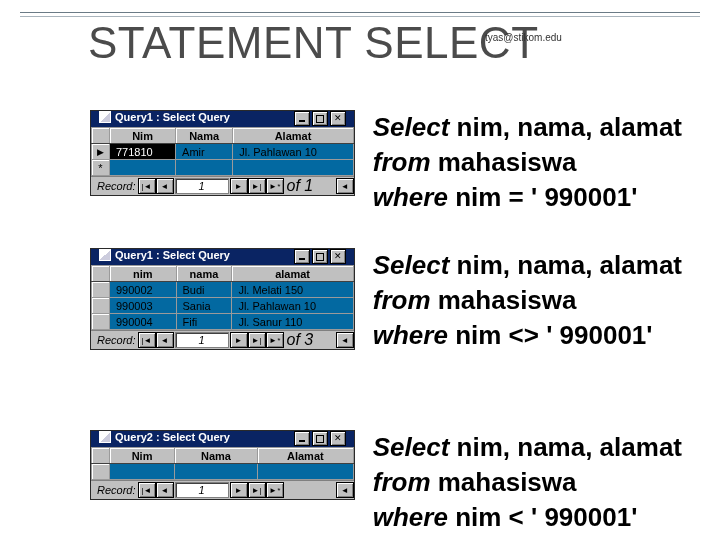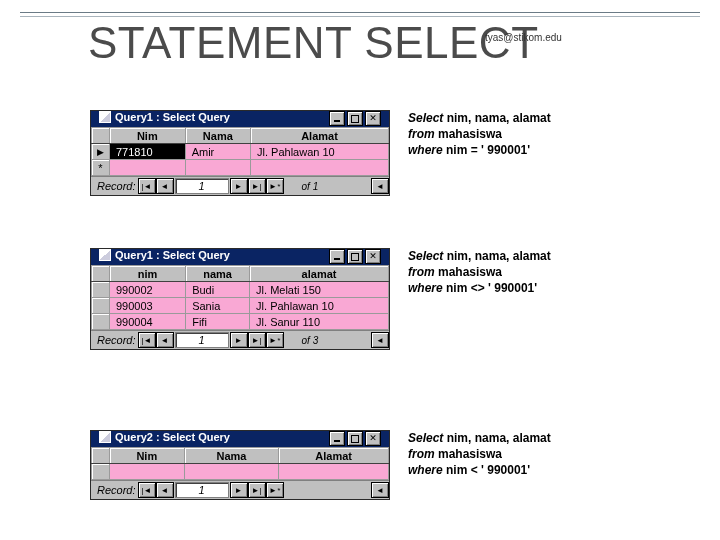--- a/index.html
+++ b/index.html
@@ -43,21 +43,21 @@
     left: 90px;
     right: 38px;
     display: flex;
     align-items: flex-start;
   }
   .row1 { top: 110px; }
   .row2 { top: 248px; }
   .row3 { top: 398px; margin-top: 32px; }
   .sql {
     margin-left: 18px;
-    font-size: 12px;
+    font-size: 26px;
     line-height: 1.35;
     color: #000;
     white-space: nowrap;
   }
   .kw { font-style: italic; font-weight: bold; }
   .op { font-weight: bold; }
   .tx { font-weight: bold; }
 
   
   .win {
@@ -100,21 +100,21 @@
     width: 100%;
     background: #fff;
     border-top: 1px solid #808080;
   }
   table.grid th, table.grid td {
     border: 1px solid #9a9a9a;
     padding: 1px 6px;
     height: 16px;
     box-sizing: border-box;
     text-align: left;
-    background:#f9a8d4;
+    background:#0369a1;
     color:#000;
     font-weight: normal;
   }
   table.grid th {
     background: #c0c0c0;
     text-align: center;
     font-weight: bold;
     border-bottom: 1px solid #404040;
     box-shadow: 1px 1px 0 #fff inset;
   }
@@ -148,21 +148,21 @@
     box-shadow:1px 1px 0 #fff inset,-1px -1px 0 #808080 inset;
     display:flex;align-items:center;justify-content:center;
     font-size:8px;color:#000;margin:0;
   }
   .recinput {
     width:52px;height:14px;background:#fff;border:1px solid #808080;
     font-size:11px;text-align:center;line-height:14px;
     box-shadow: inset 1px 1px 0 #404040;
     margin: 0 1px;
   }
-  .recbar .of { padding: 0 18px; font-size:10px; }
+  .recbar .of { padding: 0 3px; font-size:16px; }
   .scroll-left {
     width:16px;height:14px;background:#c0c0c0;
     border:1px solid #000;
     box-shadow:1px 1px 0 #fff inset,-1px -1px 0 #808080 inset;
     display:flex;align-items:center;justify-content:center;
     font-size:8px;
     margin-left:auto;
   }
 </style>
 </head>

